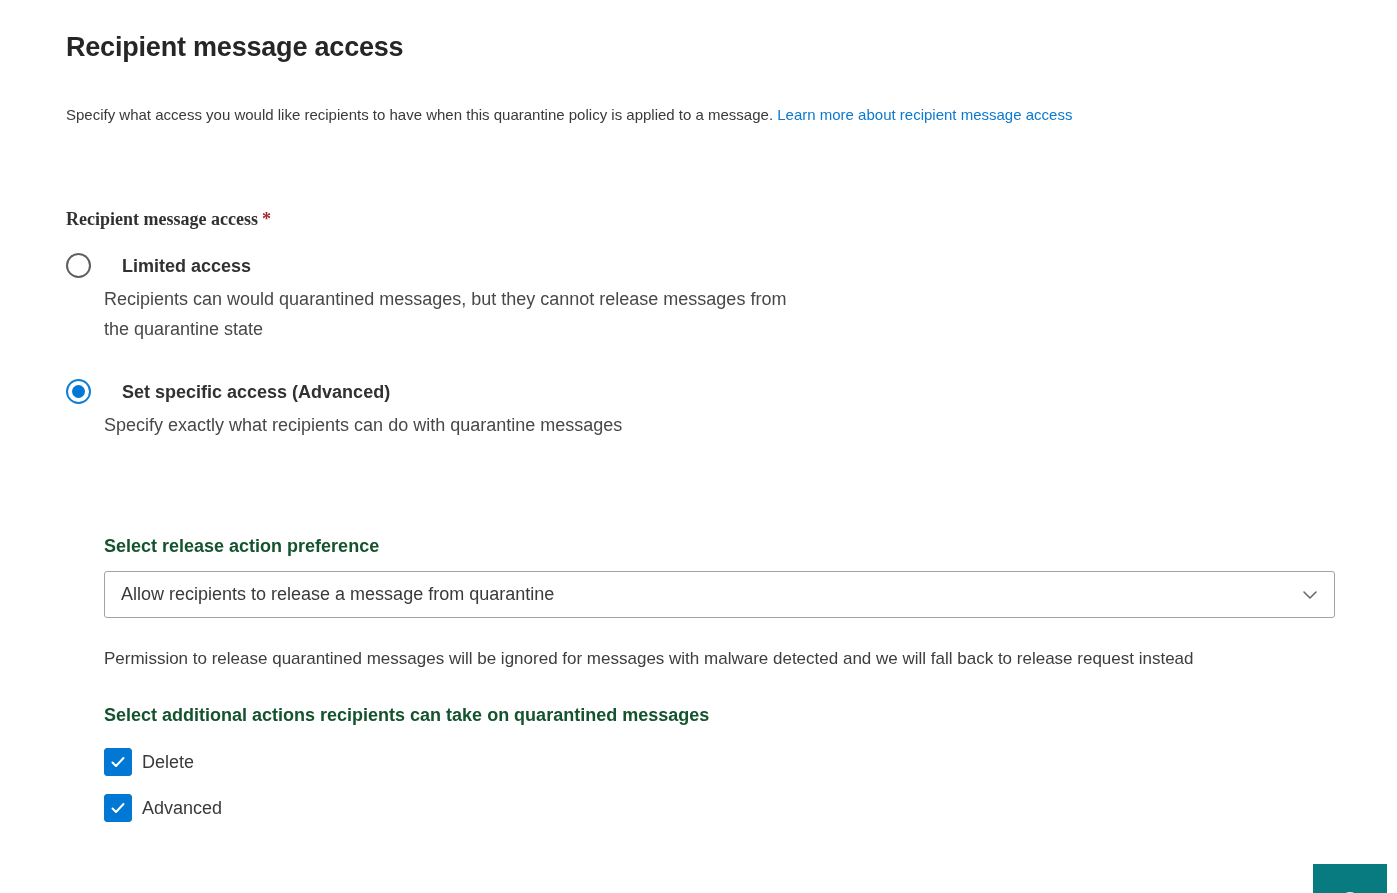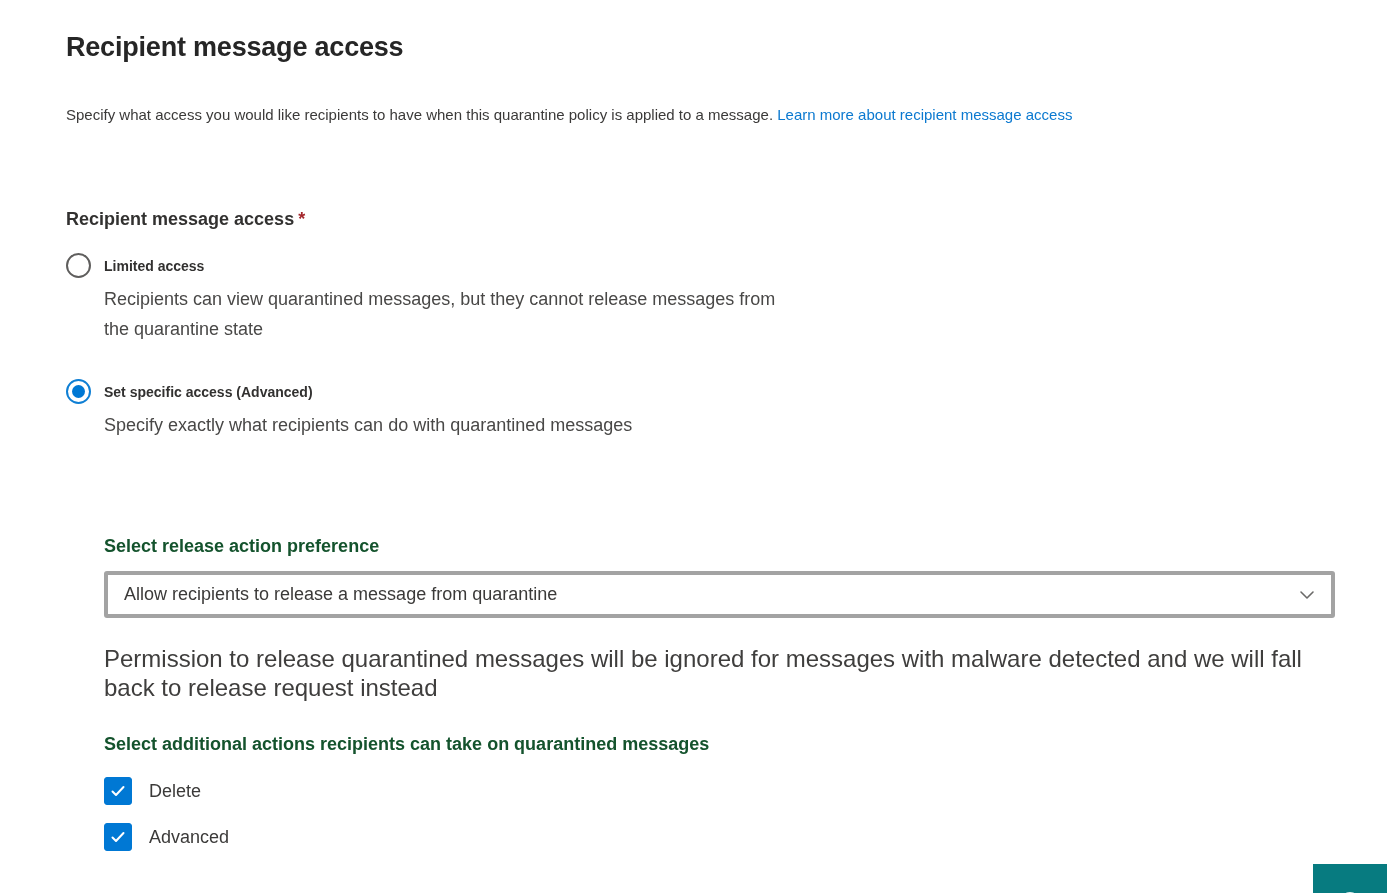--- a/index.html
+++ b/index.html
@@ -35,20 +35,21 @@
   .page-desc a {
     color: #0b79d0;
     text-decoration: none;
     cursor: pointer;
   }
   .field-label {
     margin-top: 80px;
     font-size: 18px;
     font-weight: 600;
     color: #323130;
+    font-family: Liberation Serif, serif;
   }
   .required {
     color: #a4262c;
     font-weight: 600;
     margin-left: 4px;
   }
   .radio-option {
     display: flex;
     align-items: flex-start;
     margin-top: 24px;
@@ -75,24 +76,25 @@
     left: 50%;
     top: 50%;
     width: 13px;
     height: 13px;
     margin: -6.5px 0 0 -6.5px;
     border-radius: 50%;
     background: #0078d4;
   }
   .radio-body { margin-left: 13px; }
   .opt-label {
-    font-size: 14px;
+    font-size: 18px;
     font-weight: 700;
     color: #323130;
     line-height: 24px;
+    margin-left: 18px;
   }
   .opt-desc {
     margin-top: 6px;
     font-size: 18px;
     line-height: 30px;
     color: #494847;
     max-width: 700px;
   }
   .subsection {
     margin: 96px 0 0 38px;
@@ -101,21 +103,21 @@
   .sub-label {
     font-size: 18px;
     font-weight: 600;
     color: #14532d;
   }
   .dropdown {
     box-sizing: border-box;
     margin-top: 14px;
     width: 1231px;
     height: 47px;
-    border: 4px solid #a3a3a3;
+    border: 1px solid #a3a3a3;
     border-radius: 3px;
     background: #ffffff;
     display: flex;
     align-items: center;
     padding: 0 14px 0 16px;
     cursor: pointer;
   }
   .dropdown-value {
     flex: 1 1 auto;
     font-size: 18px;
@@ -124,21 +126,21 @@
     overflow: hidden;
   }
   .chevron {
     flex: 0 0 auto;
     width: 20px;
     height: 20px;
   }
   .note {
     margin: 26px 0 0 0;
     max-width: 1231px;
-    font-size: 24px;
+    font-size: 17px;
     line-height: 29px;
     color: #3f3e3d;
   }
   .actions-label { margin-top: 32px; }
   .checkbox-row {
     display: flex;
     align-items: center;
     margin-top: 18px;
     cursor: pointer;
   }
@@ -155,21 +157,21 @@
     align-items: center;
     justify-content: center;
   }
   .checkbox svg { display: none; }
   .checkbox.checked {
     background: #0078d4;
     border-color: #0078d4;
   }
   .checkbox.checked svg { display: block; }
   .checkbox-label {
-    margin-left: 17px;
+    margin-left: 10px;
     font-size: 18px;
     color: #3b3a39;
   }
   .help-button {
     position: absolute;
     left: 1313px;
     top: 864px;
     width: 74px;
     height: 64px;
     background: #077b80;
@@ -195,29 +197,29 @@
 
   <p class="page-desc"><span>Specify what access you would like recipients to have when this quarantine policy is applied to a message.</span>
     <a>Learn more about recipient message access</a></p>
 
   <div class="field-label"><span>Recipient message access</span><span class="required">*</span></div>
 
   <div class="radio-option">
     <span class="radio"></span>
     <div class="radio-body">
       <div class="opt-label">Limited access</div>
-      <div class="opt-desc">Recipients can view quarantined messages, but they cannot release messages from the quarantine state</div>
+      <div class="opt-desc">Recipients can would quarantined messages, but they cannot release messages from the quarantine state</div>
     </div>
   </div>
 
   <div class="radio-option second">
     <span class="radio checked"></span>
     <div class="radio-body">
       <div class="opt-label">Set specific access (Advanced)</div>
-      <div class="opt-desc">Specify exactly what recipients can do with quarantined messages</div>
+      <div class="opt-desc">Specify exactly what recipients can do with quarantine messages</div>
     </div>
   </div>
 
   <div class="subsection">
 
     <div class="sub-label">Select release action preference</div>
 
     <div class="dropdown">
       <span class="dropdown-value">Allow recipients to release a message from quarantine</span>
       <svg class="chevron" viewBox="0 0 20 20" fill="none" stroke="#6b6a69" stroke-width="1.6" stroke-linecap="round" stroke-linejoin="round">

